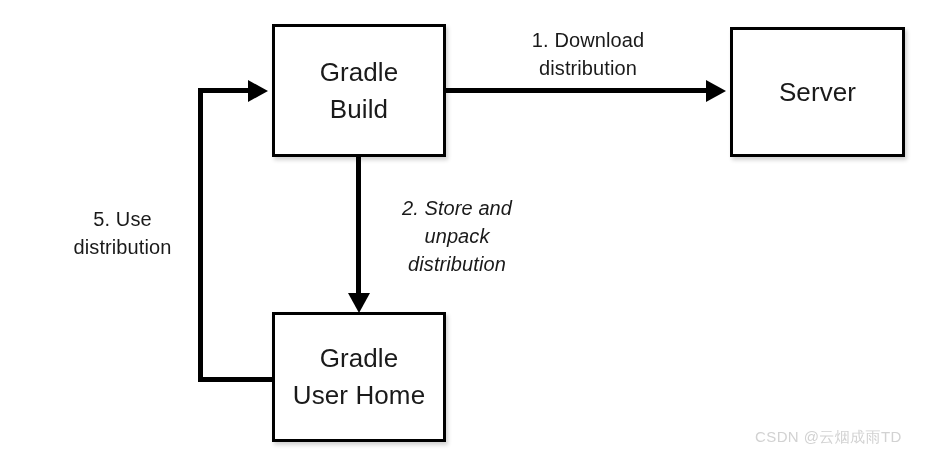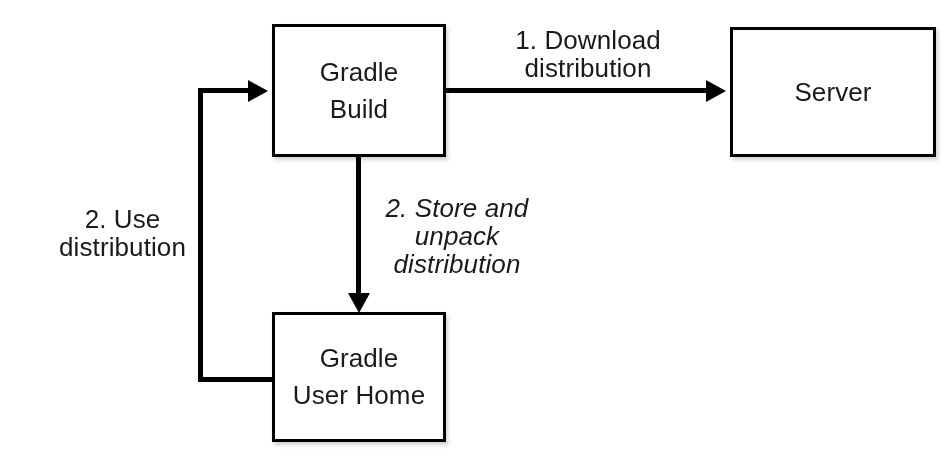--- a/index.html
+++ b/index.html
@@ -28,21 +28,21 @@
   }
   .node-label {
     font-size: 26px;
     line-height: 37px;
     color: #1a1a1a;
     white-space: pre-line;
     letter-spacing: 0.1px;
   }
   .edge-label {
     position: absolute;
-    font-size: 26px;
+    font-size: 20px;
     line-height: 28px;
     color: #1a1a1a;
     text-align: center;
     white-space: pre-line;
     letter-spacing: 0.1px;
   }
   .conn {
     position: absolute;
     background: #000000;
   }
@@ -82,31 +82,32 @@
   <div class="conn" style="left:356px; top:157px; width:5px; height:138px;"></div>
   <div class="arrowhead arrow-down" style="left:348px; top:293px;"></div>
   <div class="edge-label" style="left:375px; top:194px; width:164px;font-style:italic;">2. Store and
 unpack
 distribution</div>
 
   <div class="conn" style="left:198px; top:377px; width:76px; height:5px;"></div>
   <div class="conn" style="left:198px; top:88px; width:5px; height:294px;"></div>
   <div class="conn" style="left:198px; top:88px; width:52px; height:5px;"></div>
   <div class="arrowhead arrow-right" style="left:248px; top:80px;"></div>
-  <div class="edge-label" style="left:35px; top:205px; width:175px;">2. Use
+  <div class="edge-label" style="left:35px; top:205px; width:175px;">5. Use
 distribution</div>
 
   <div class="node" style="left:272px; top:24px; width:174px; height:133px;">
     <span class="node-label">Gradle
 Build</span>
   </div>
 
-  <div class="node" style="left:730px; top:27px; width:206px; height:130px;">
+  <div class="node" style="left:730px; top:27px; width:175px; height:130px;">
     <span class="node-label">Server</span>
   </div>
 
   <div class="node" style="left:272px; top:312px; width:174px; height:130px;">
     <span class="node-label">Gradle
 User Home</span>
   </div>
 
+  <div class="watermark" style="left:755px; top:428px;">CSDN @云烟成雨TD</div>
 
 </div>
 
 </body></html>

